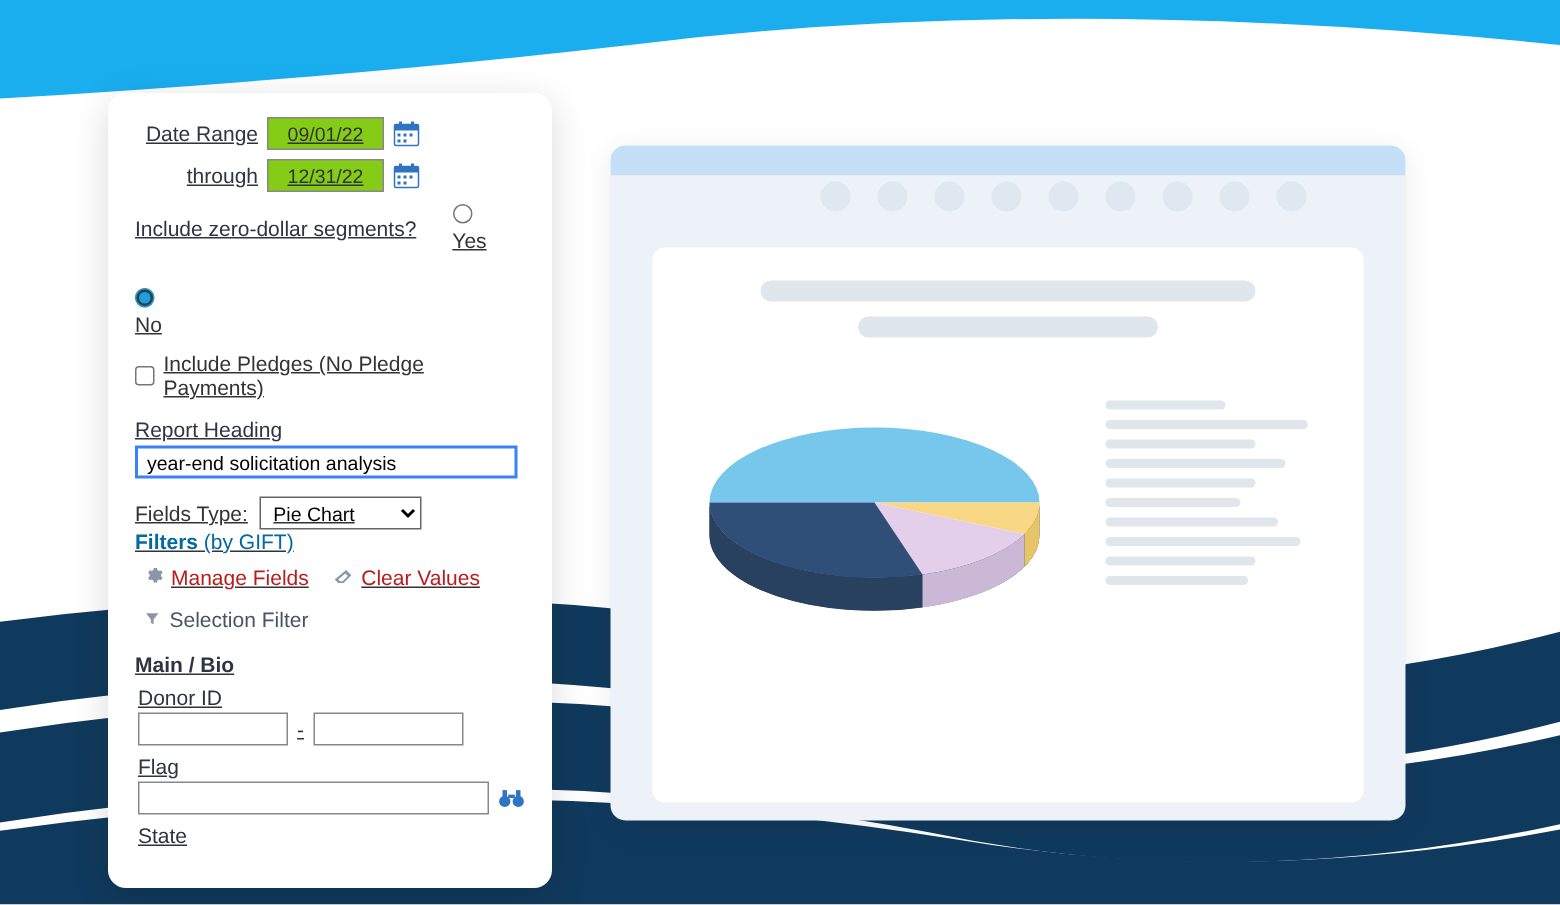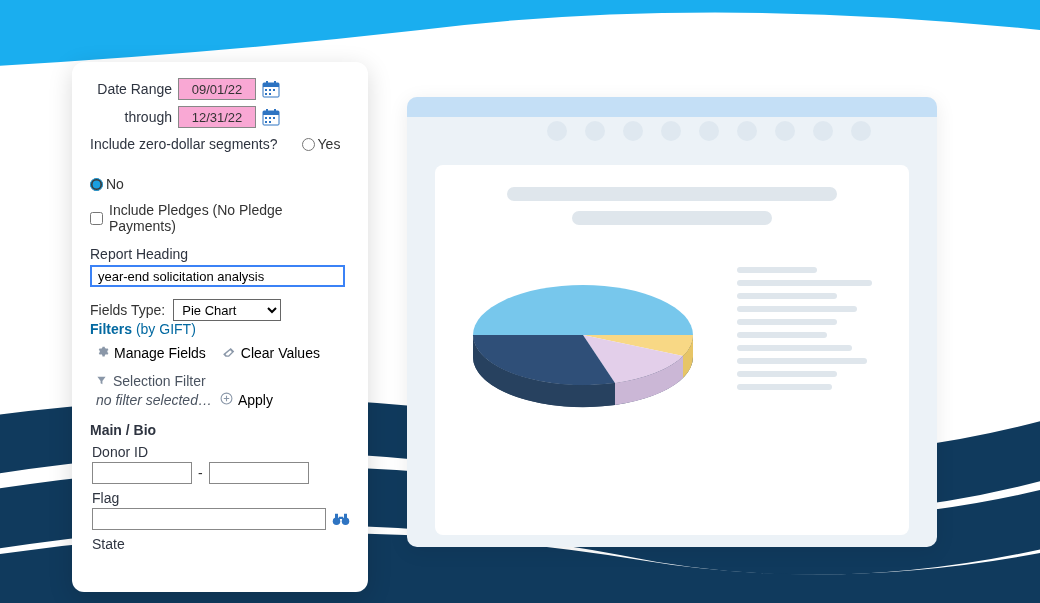--- a/index.html
+++ b/index.html
@@ -28,61 +28,63 @@
       top: 62px;
       left: 72px;
       width: 296px;
       height: 530px;
       background: #fff;
       border-radius: 12px;
       box-shadow: 0 6px 24px rgba(0,0,0,0.15);
       z-index: 3;
       padding: 16px 18px;
       overflow: hidden;
+      text-decoration: underline;
     }
 
     .row {
       display: flex;
       align-items: center;
       margin-bottom: 6px;
       gap: 6px;
     }
 
     .row label.lead {
       min-width: 82px;
       text-align: right;
       color: #2e3440;
     }
 
     .date-input {
       width: 78px;
       height: 22px;
       border: 1px solid #888;
-      background: #f9a8d4;
+      background: #84cc16;
       text-align: center;
       font-size: 13px;
       color: #333;
       padding: 0 2px;
     }
 
     .cal-icon svg { display: block; }
 
     .question {
       margin-top: 8px;
       display: flex;
       align-items: center;
       gap: 24px;
       flex-wrap: wrap;
     }
     .question .q-label { color: #2e3440; }
 
     .radio-wrap {
       display: inline-flex;
-      align-items: center;
+      align-items: flex-start;
       gap: 3px;
+      flex-direction: column;
     }
     input[type="radio"], input[type="checkbox"] {
       accent-color: #1a9fe0;
     }
 
     .chk-row {
       margin-top: 10px;
       display: flex;
       align-items: center;
       gap: 6px;
@@ -128,21 +130,21 @@
       font-weight: 400;
     }
 
     .link-row {
       margin-top: 8px;
       display: flex;
       gap: 16px;
       padding-left: 6px;
     }
     .link {
-      color: #000000;
+      color: #b91c1c;
       cursor: pointer;
       display: inline-flex;
       align-items: center;
       gap: 5px;
     }
 
     .sel-filter-block {
       margin-top: 12px;
       padding-left: 6px;
     }
@@ -370,32 +372,20 @@
 
   <div class="sel-filter-block">
     <span class="sel-filter-lbl">
       <span class="ico-funnel">
         <svg width="11" height="11" viewBox="0 0 24 24" fill="currentColor">
             <path d="M3 4h18l-7 9v7l-4-2v-5L3 4z"></path>
           </svg>
       </span>
       <span>Selection Filter</span>
     </span>
-    <div class="sel-filter-status">
-      <span class="muted-italic">no filter selected…</span>
-      <span class="link">
-        <span class="ico-plus">
-          <svg width="13" height="13" viewBox="0 0 24 24" fill="currentColor">
-              <circle cx="12" cy="12" r="10" fill="none" stroke="currentColor" stroke-width="2"></circle>
-              <path d="M12 7v10M7 12h10" stroke="currentColor" stroke-width="2"></path>
-            </svg>
-        </span>
-        <span>Apply</span>
-      </span>
-    </div>
   </div>
 
   <div class="section-h">Main / Bio</div>
 
 
   <div class="filter-item">
     <span class="lbl">Donor ID</span>
     <div class="inline-row">
       <input class="f-input small" style="">
       <span class="dash">-</span>

